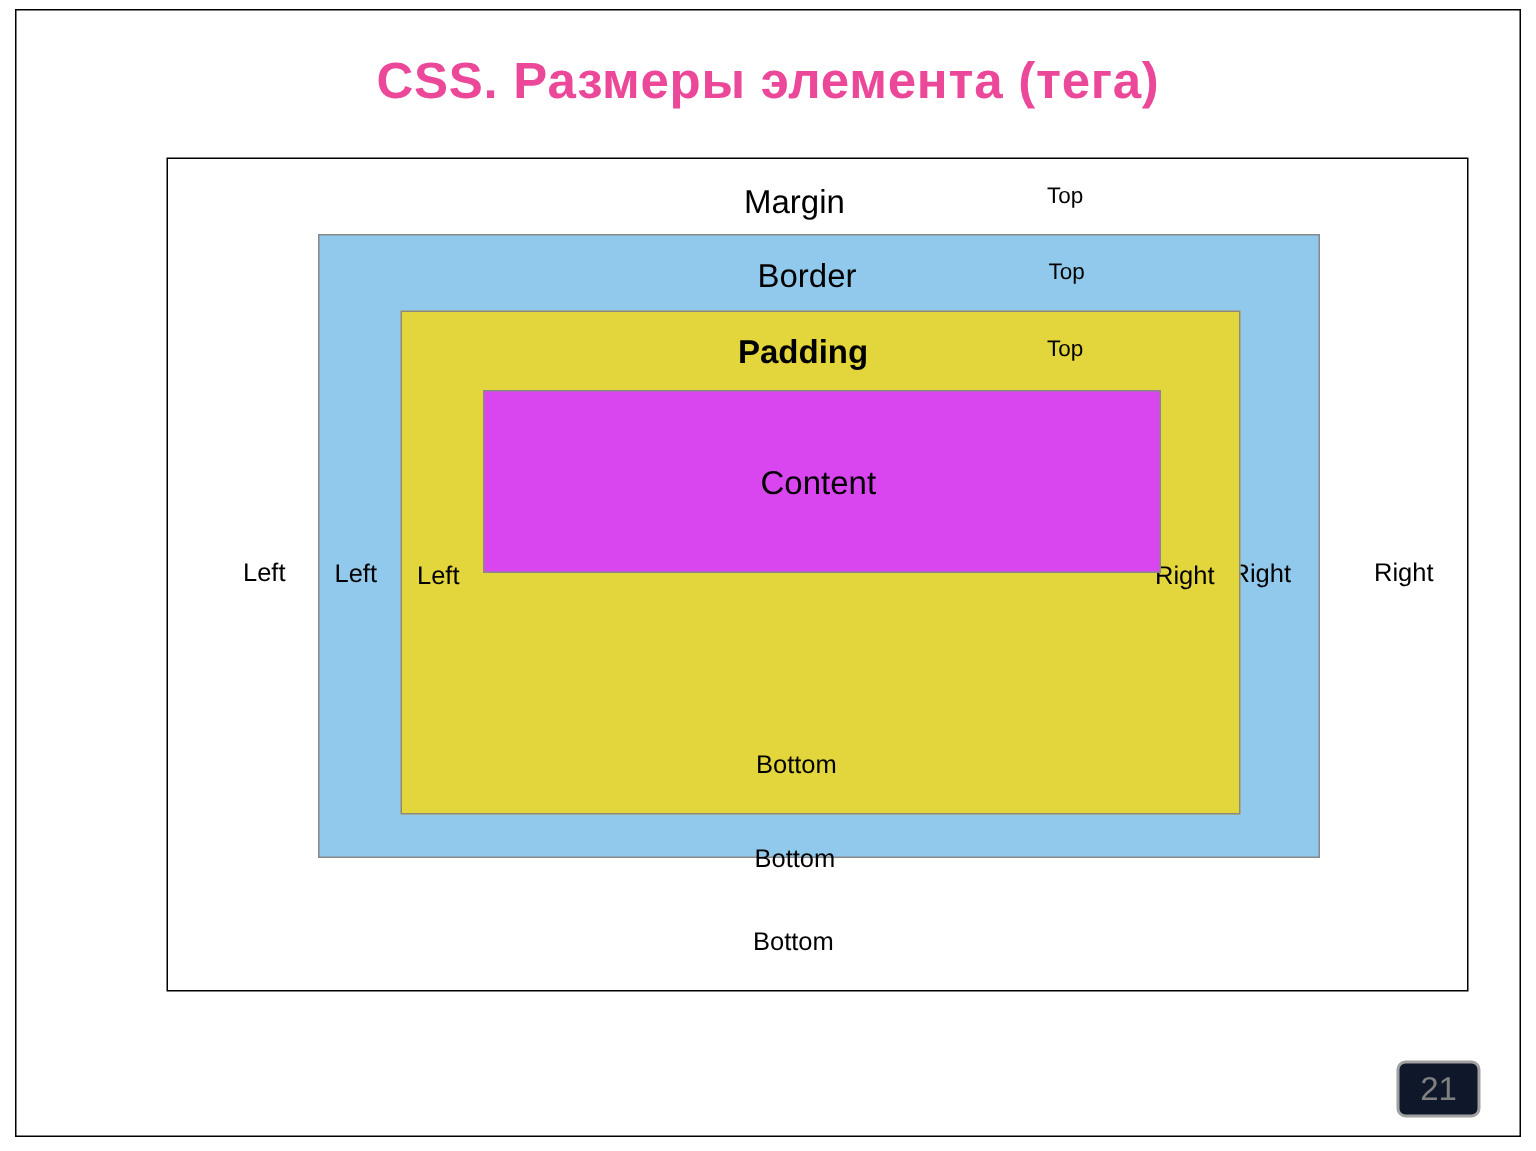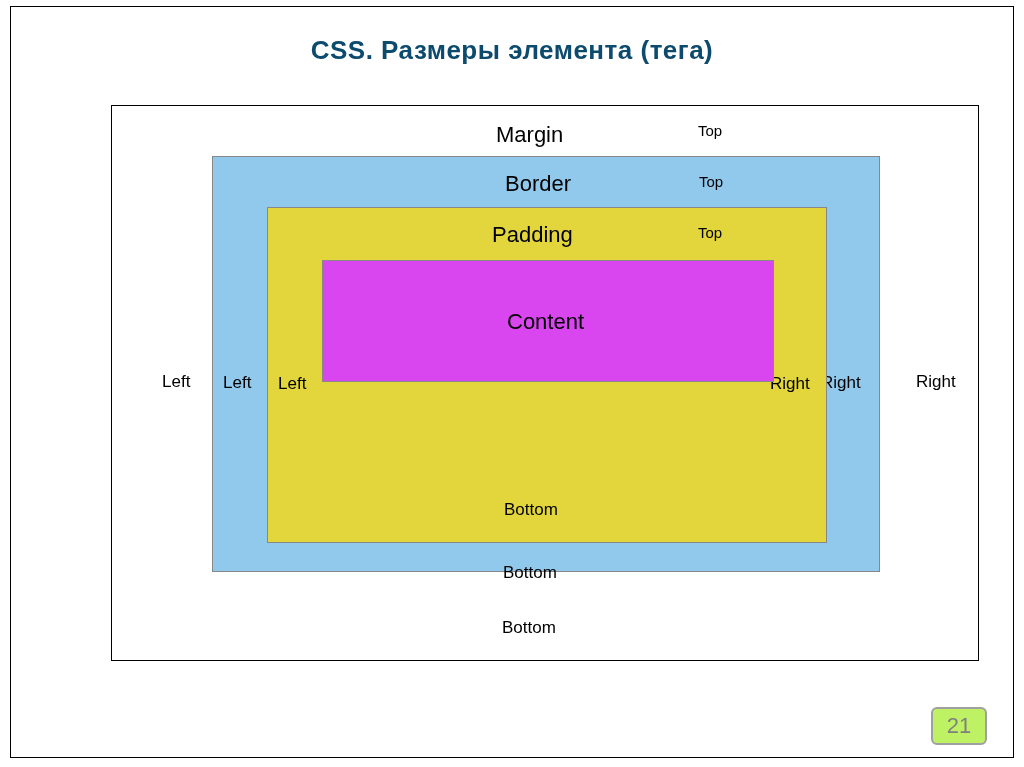--- a/index.html
+++ b/index.html
@@ -14,23 +14,23 @@
   .frame {
     position: absolute;
     left: 10px;
     top: 6px;
     width: 1004px;
     height: 752px;
     border: 1px solid #000;
   }
   .title {
     text-align: center;
-    font-size: 26px;
+    font-size: 34px;
     font-weight: bold;
-    color: #0c4a6e;
+    color: #ec4899;
     margin-top: 28px;
     letter-spacing: 0.5px;
   }
   .diagram-wrap {
     position: absolute;
     left: 68px;
     top: 98px;
     width: 868px;
     height: 556px;
     border: 1px solid #000;
@@ -80,21 +80,21 @@
   .margin-bottom-pos { left: 390px; top: 512px; }
 
   
   .border-label-main { left: 292px; top: 14px; font-size: 22px; }
   .border-top-pos { left: 486px; top: 16px; }
   .border-left-pos { left: 10px; top: 216px; }
   .border-right-pos { left: 608px; top: 216px; }
   .border-bottom-pos { left: 290px; top: 406px; }
 
   
-  .padding-label-main { left: 224px; top: 14px; font-size: 22px; }
+  .padding-label-main { left: 224px; top: 14px; font-size: 22px; font-weight: bold; }
   .padding-top-pos { left: 430px; top: 16px; }
   .padding-left-pos { left: 10px; top: 166px; }
   .padding-right-pos { left: 502px; top: 166px; }
   .padding-bottom-pos { left: 236px; top: 292px; }
 
   
   .content-label-main { left: 184px; top: 48px; font-size: 22px; }
 
   .caption {
     position: absolute;
@@ -111,21 +111,21 @@
     right: 26px;
     bottom: 12px;
     width: 56px;
     height: 38px;
     border: 2px solid #a0a0a0;
     border-radius: 6px;
     text-align: center;
     line-height: 34px;
     font-size: 22px;
     color: #808080;
-    background: #bef264;
+    background: #0f172a;
   }
 </style>
 </head>
 <body>
 
 <div class="frame">
 
   <h1 class="title">CSS. Размеры элемента (тега)</h1>
 
   <div class="diagram-wrap">

